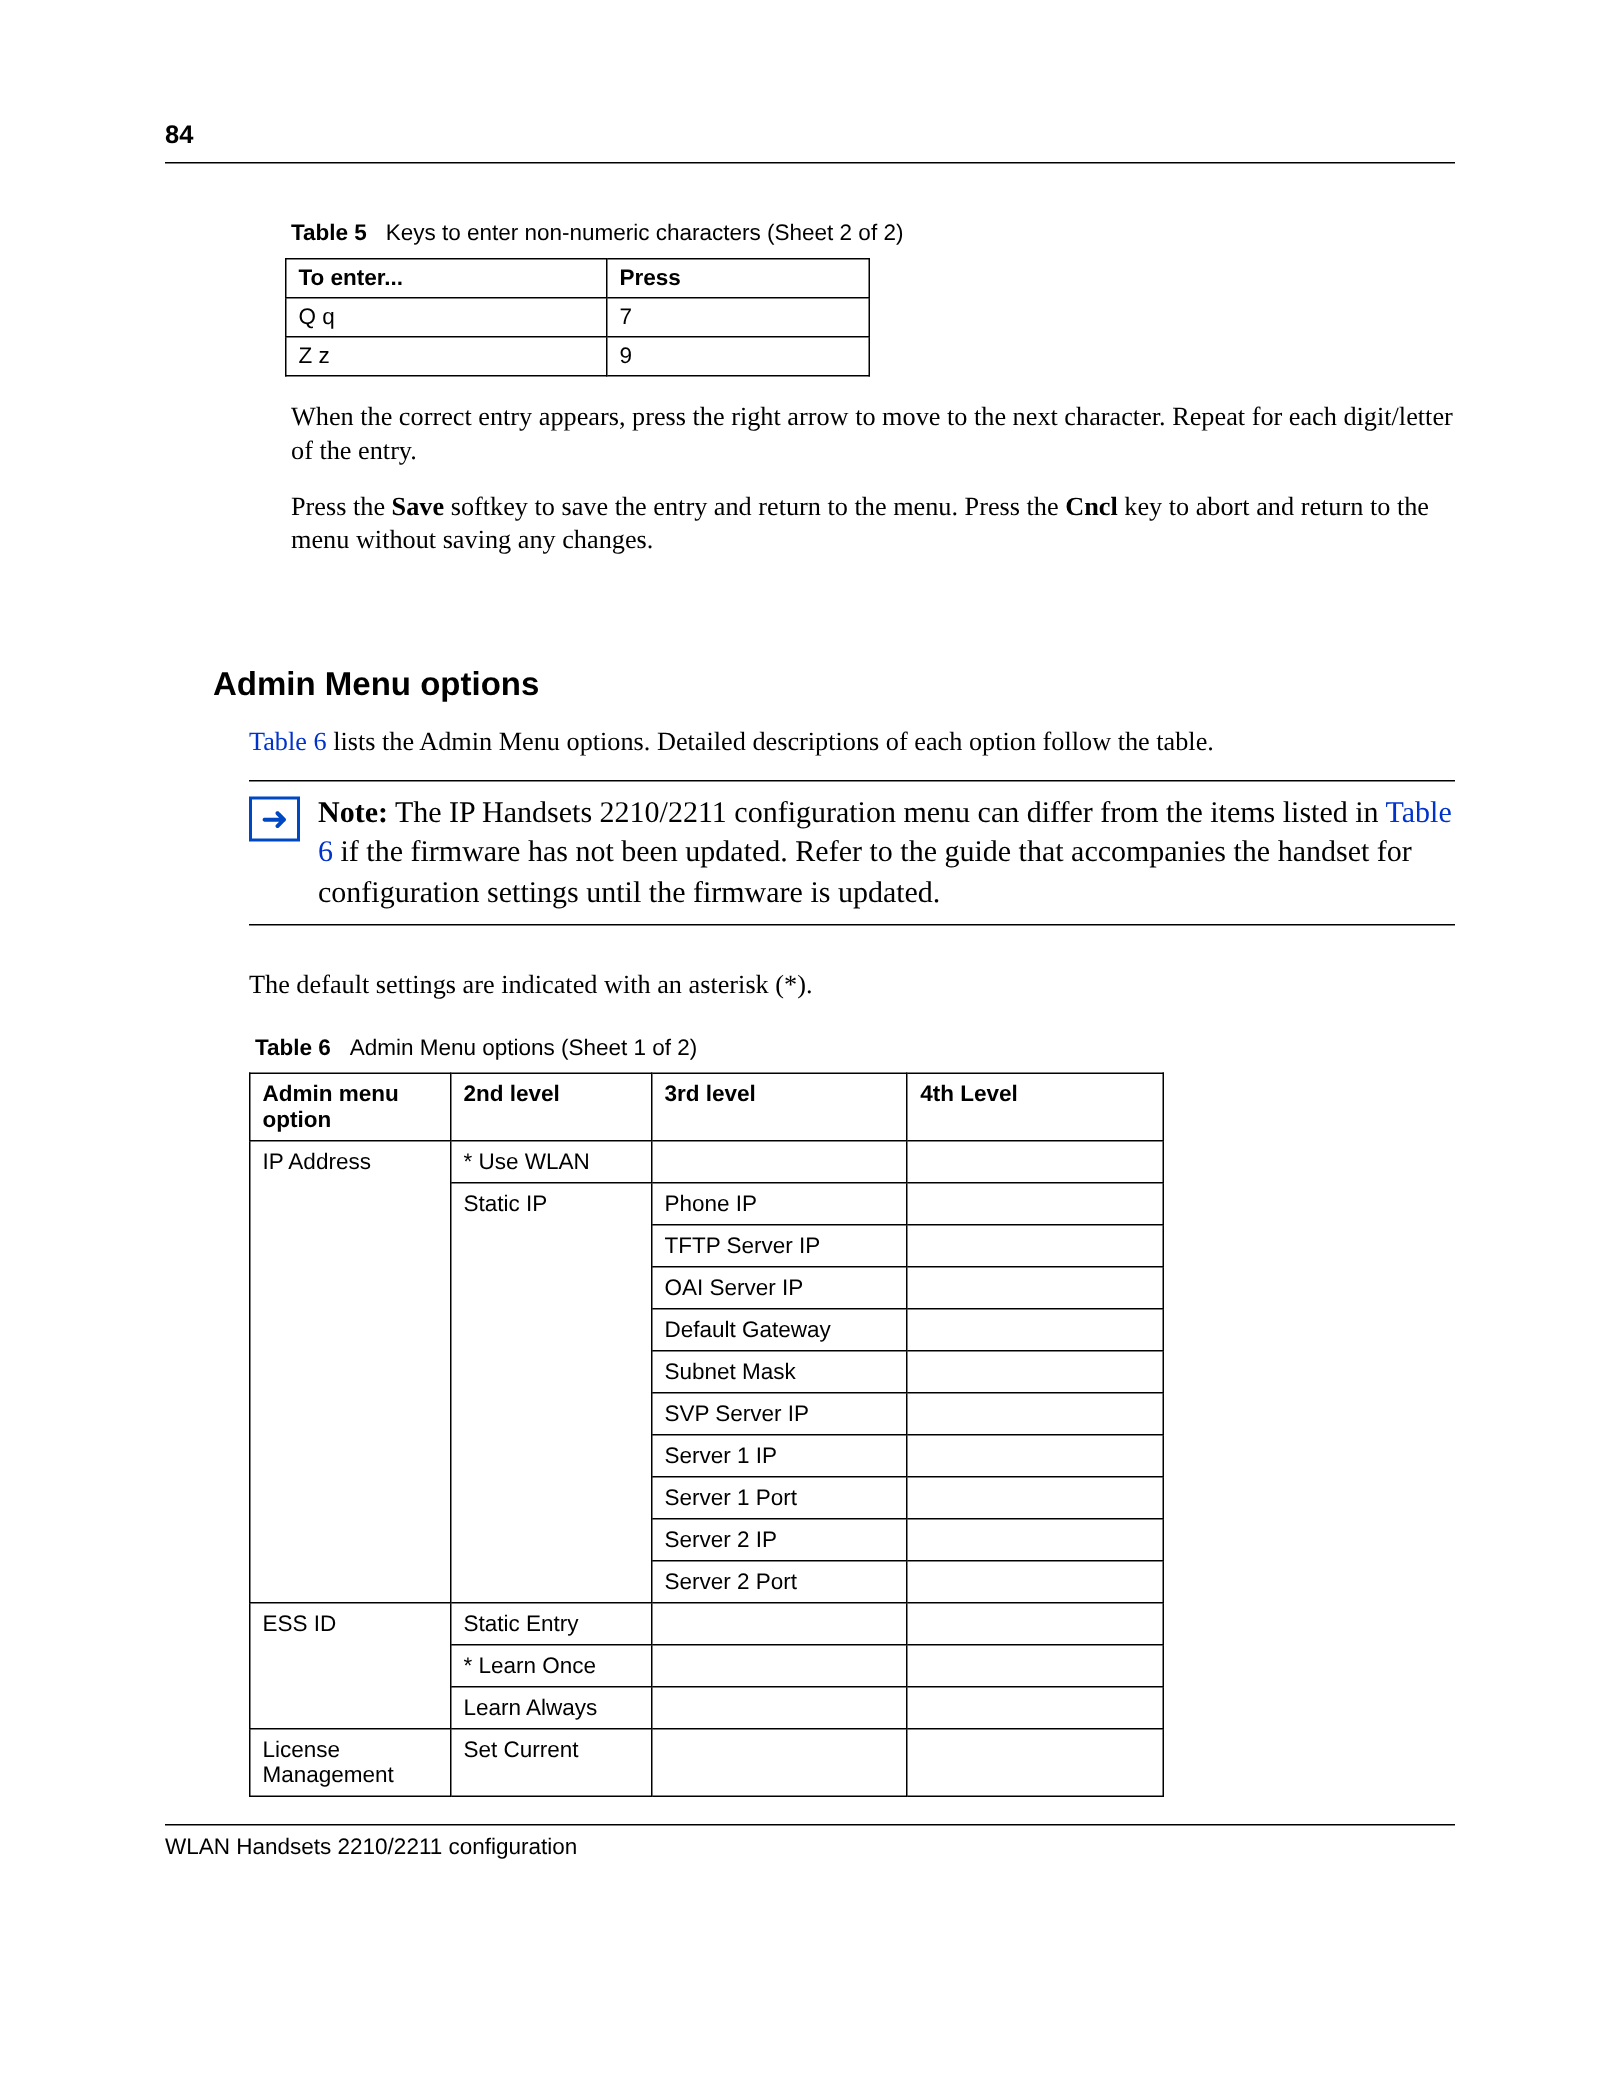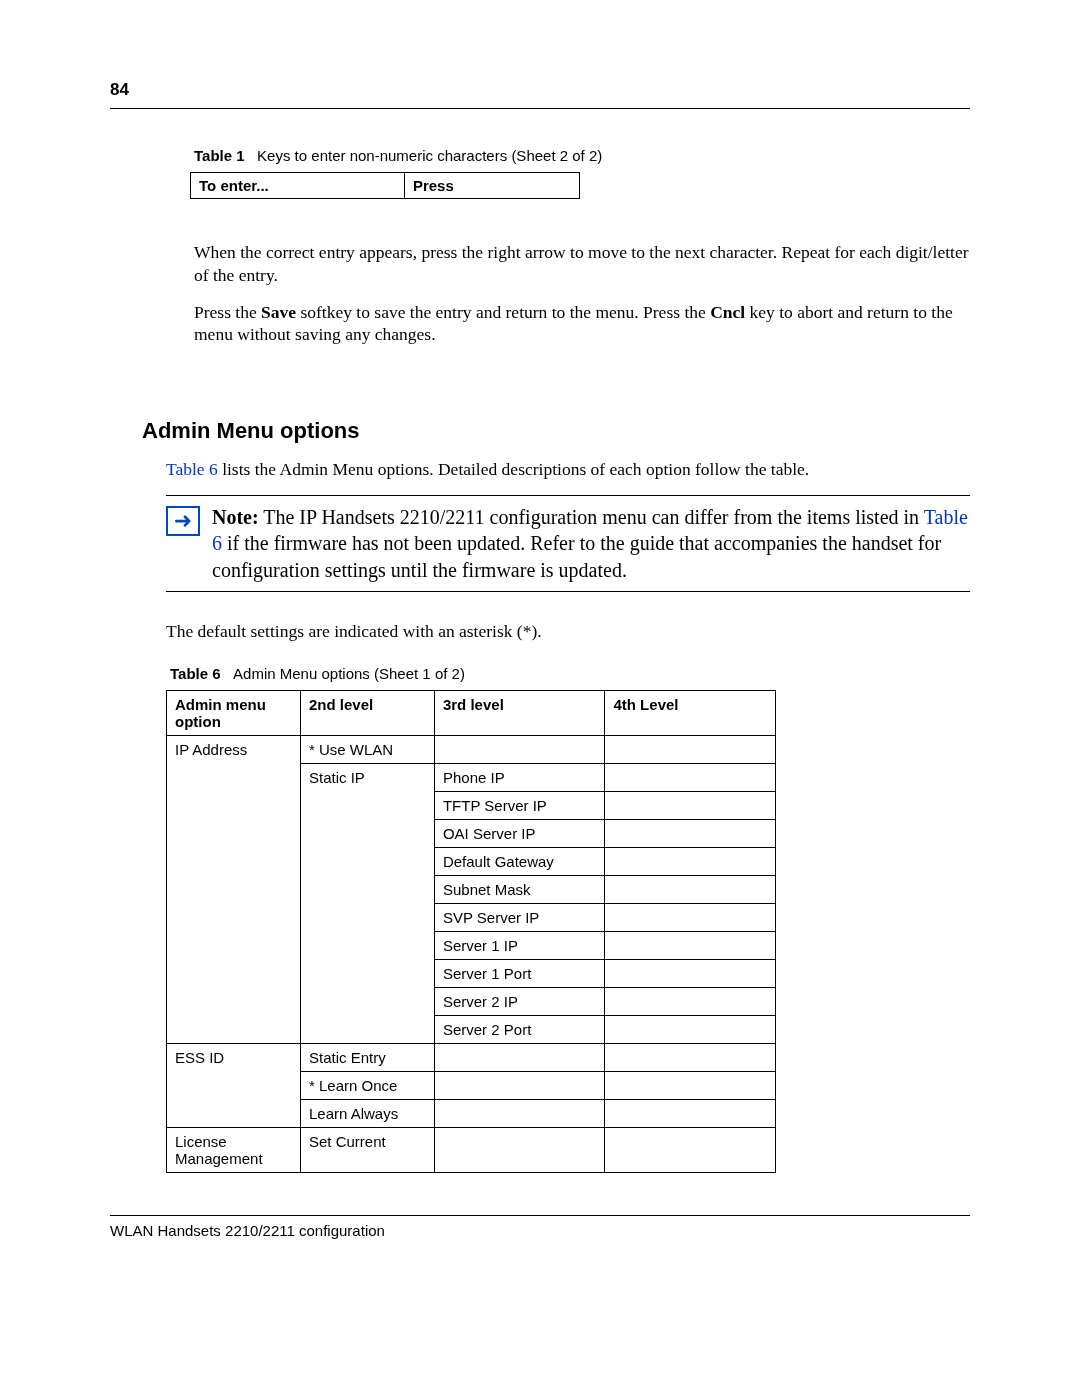--- a/index.html
+++ b/index.html
@@ -25,21 +25,21 @@
     .table-caption {
       font-family: Arial, Helvetica, sans-serif;
       font-size: 15px;
       margin-left: 84px;
       margin-bottom: 8px;
     }
     .table-caption b { font-weight: bold; }
     table.keytable, table.admintable {
       border-collapse: collapse;
       margin-left: 80px;
-      margin-bottom: 42px;
+      margin-bottom: 15px;
     }
     table.keytable { width: 390px; }
     table.keytable th, table.keytable td {
       border: 1px solid #000;
       font-family: Arial, Helvetica, sans-serif;
       font-size: 15px;
       text-align: left;
       padding: 4px 8px;
     }
     table.keytable th { font-weight: bold; }
@@ -112,28 +112,36 @@
     }
     .bold { font-weight: bold; }
   </style>
 </head>
 <body>
 
 <div class="page-number">84</div>
 <div class="top-rule"></div>
 
 <div class="table-caption">
-  <b>Table 1</b>&nbsp;&nbsp;&nbsp;<span>Keys to enter non-numeric characters (Sheet 2 of 2)</span>
+  <b>Table 5</b>&nbsp;&nbsp;&nbsp;<span>Keys to enter non-numeric characters (Sheet 2 of 2)</span>
 </div>
 
 <table class="keytable">
   <tbody>
       <tr>
     <th style="width:55%">To enter...</th>
     <th>Press</th>
+  </tr>
+  <tr>
+    <td>Q q</td>
+    <td>7</td>
+  </tr>
+  <tr>
+    <td>Z z</td>
+    <td>9</td>
   </tr>
 </tbody>
   </table>
 
 <p class="body-para">When the correct entry appears, press the right arrow to move to the next character. Repeat for each digit/letter of the entry.</p>
 
 <p class="body-para">
   <span>Press the </span><span class="bold">Save</span><span> softkey to save the entry and return to the menu. Press the </span><span class="bold">Cncl</span><span> key to abort and return to the menu without saving any changes.</span>
 </p>
 

